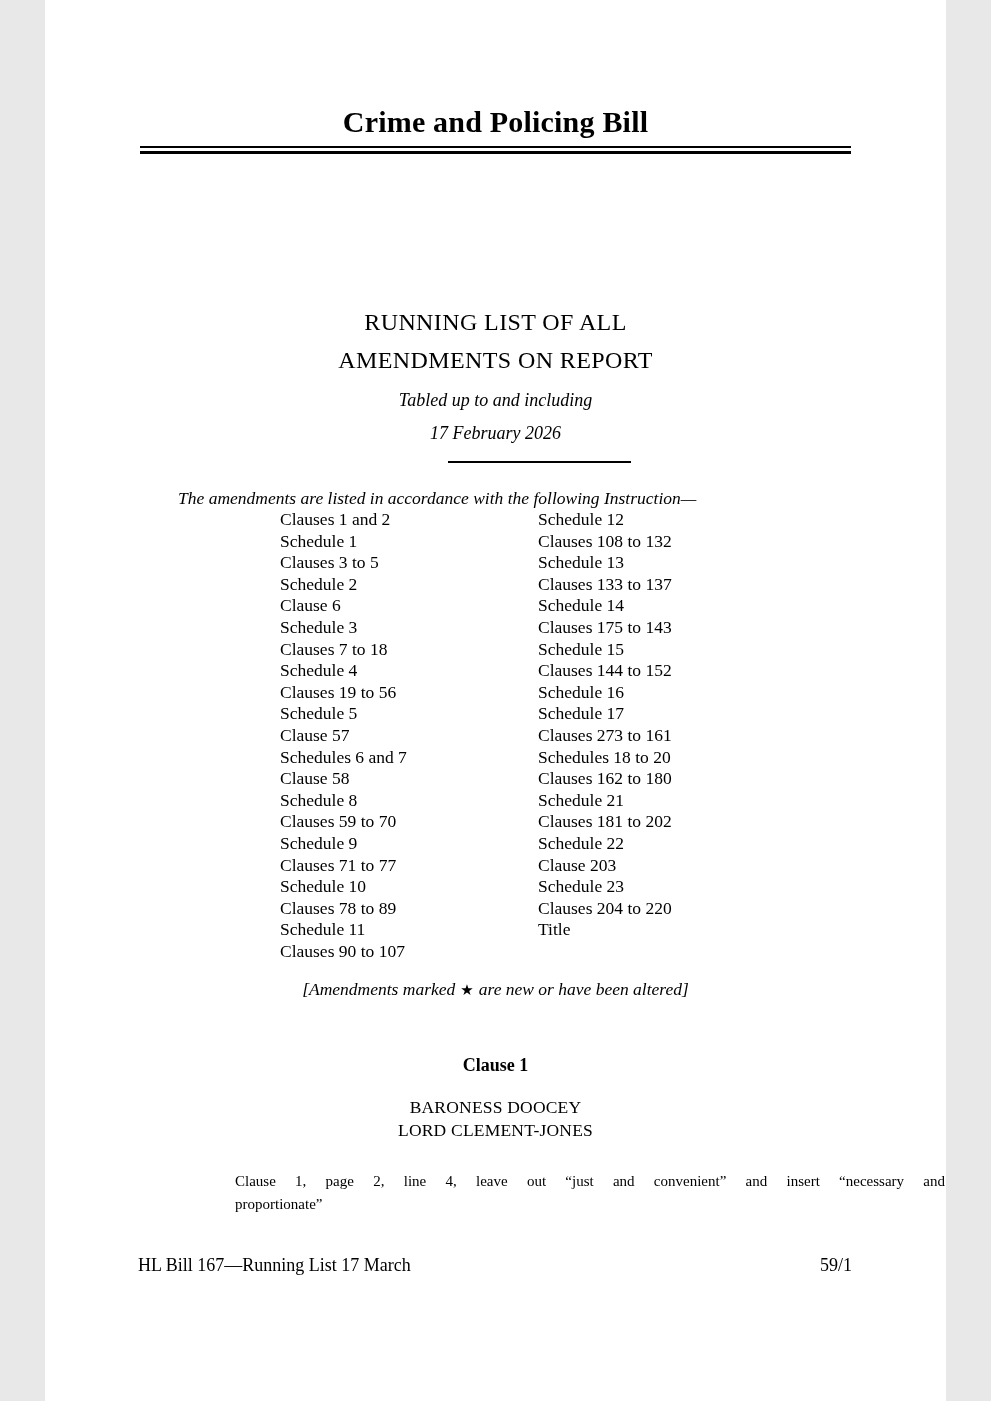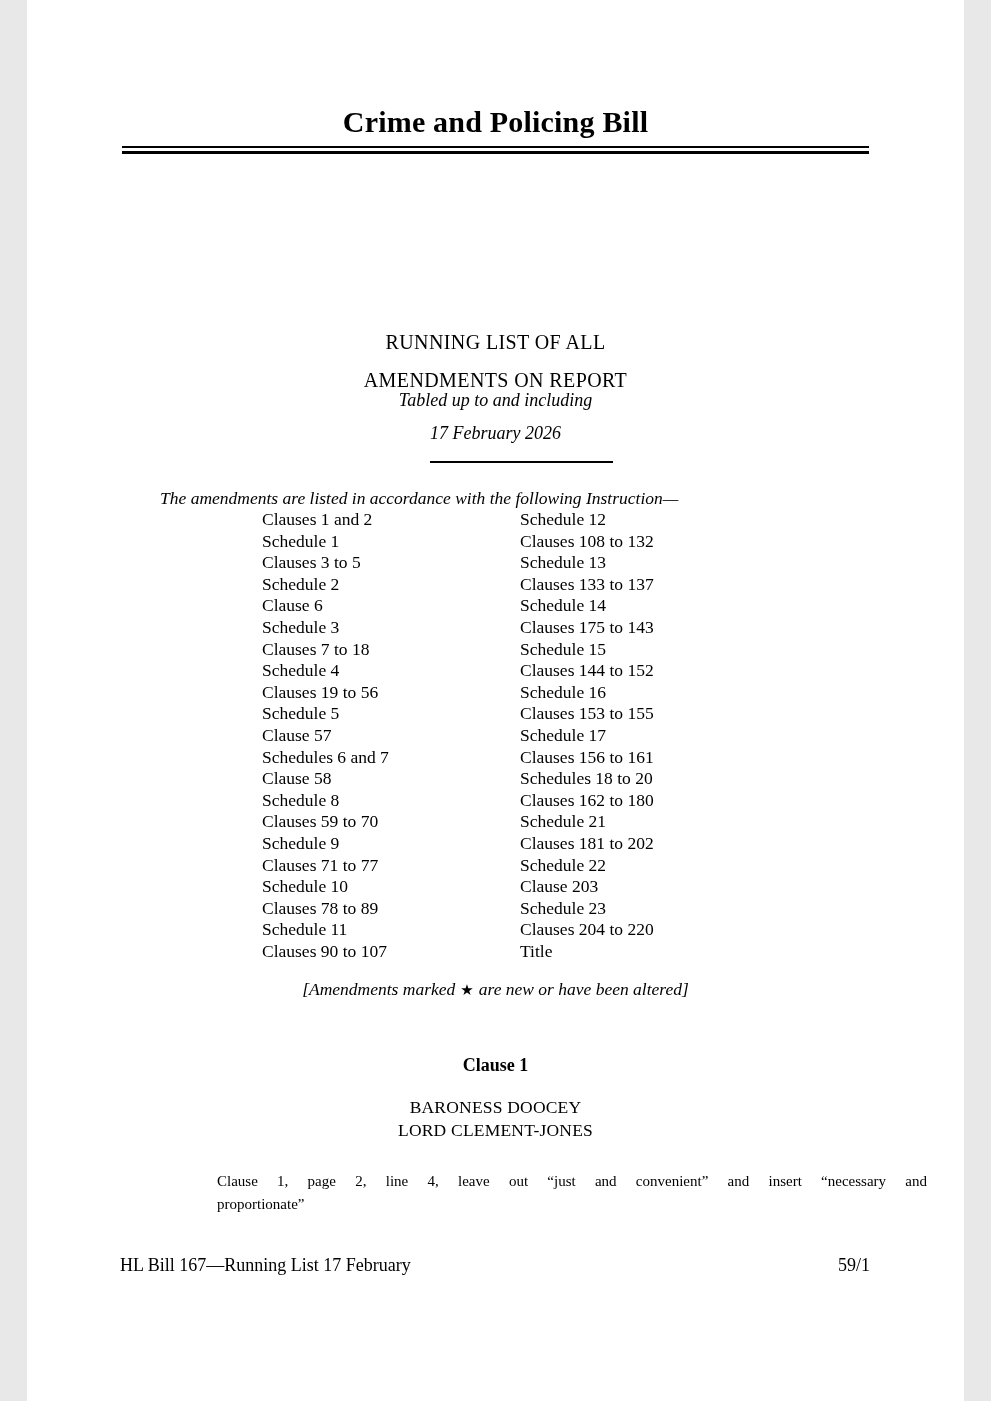--- a/index.html
+++ b/index.html
@@ -5,45 +5,43 @@
   html, body { margin: 0; padding: 0; background: #e8e8e8; }
   .page {
     position: relative;
     width: 901px;
     height: 1401px;
     margin: 0 auto;
     background: #ffffff;
     color: #000000;
     font-family: "Liberation Serif", "DejaVu Serif", serif;
     overflow: hidden;
-    padding-left: 36px;
   }
   .bill-title {
     position: absolute;
     top: 105px; left: 0; right: 0;
     text-align: center;
     font-size: 30px;
     font-weight: bold;
     letter-spacing: 0.2px;
   }
   .double-rule {
     position: absolute;
     top: 146px; left: 95px; right: 95px;
     height: 3px;
     border-top: 2px solid #000;
     border-bottom: 3px solid #000;
   }
   .main-heading {
     position: absolute;
     top: 303px; left: 0; right: 0;
     text-align: center;
-    font-size: 20px;
+    font-size: 24px;
     line-height: 38px;
     letter-spacing: 0.4px;
-    margin-top: 20px;
   }
   .tabled-block {
     position: absolute;
     top: 384px; left: 0; right: 0;
     text-align: center;
     font-style: italic;
     font-size: 18px;
     line-height: 33px;
   }
   .short-rule {
@@ -158,23 +156,22 @@
       <div class="col-right">
           <div class="list-item">Schedule 12</div>
           <div class="list-item">Clauses 108 to 132</div>
           <div class="list-item">Schedule 13</div>
           <div class="list-item">Clauses 133 to 137</div>
           <div class="list-item">Schedule 14</div>
           <div class="list-item">Clauses 175 to 143</div>
           <div class="list-item">Schedule 15</div>
           <div class="list-item">Clauses 144 to 152</div>
           <div class="list-item">Schedule 16</div>
-          <div class="list-item">Clauses 153 to 155</div>
           <div class="list-item">Schedule 17</div>
-          <div class="list-item">Clauses 156 to 161</div>
+          <div class="list-item">Clauses 273 to 161</div>
           <div class="list-item">Schedules 18 to 20</div>
           <div class="list-item">Clauses 162 to 180</div>
           <div class="list-item">Schedule 21</div>
           <div class="list-item">Clauses 181 to 202</div>
           <div class="list-item">Schedule 22</div>
           <div class="list-item">Clause 203</div>
           <div class="list-item">Schedule 23</div>
           <div class="list-item">Clauses 204 to 220</div>
           <div class="list-item">Title</div>
         </div>
@@ -191,17 +188,17 @@
     <div>BARONESS DOOCEY</div>
     <div>LORD CLEMENT-JONES</div>
   </div>
 
   <div class="amendment">
     <div class="just">Clause 1, page 2, line 4, leave out “just and convenient” and insert “necessary and</div>
     <div>proportionate”</div>
   </div>
 
   <div class="footer">
-    <span>HL Bill 167—Running List 17 February</span>
+    <span>HL Bill 167—Running List 17 March</span>
     <span>59/1</span>
   </div>
 
 </div>
 
 </body></html>

